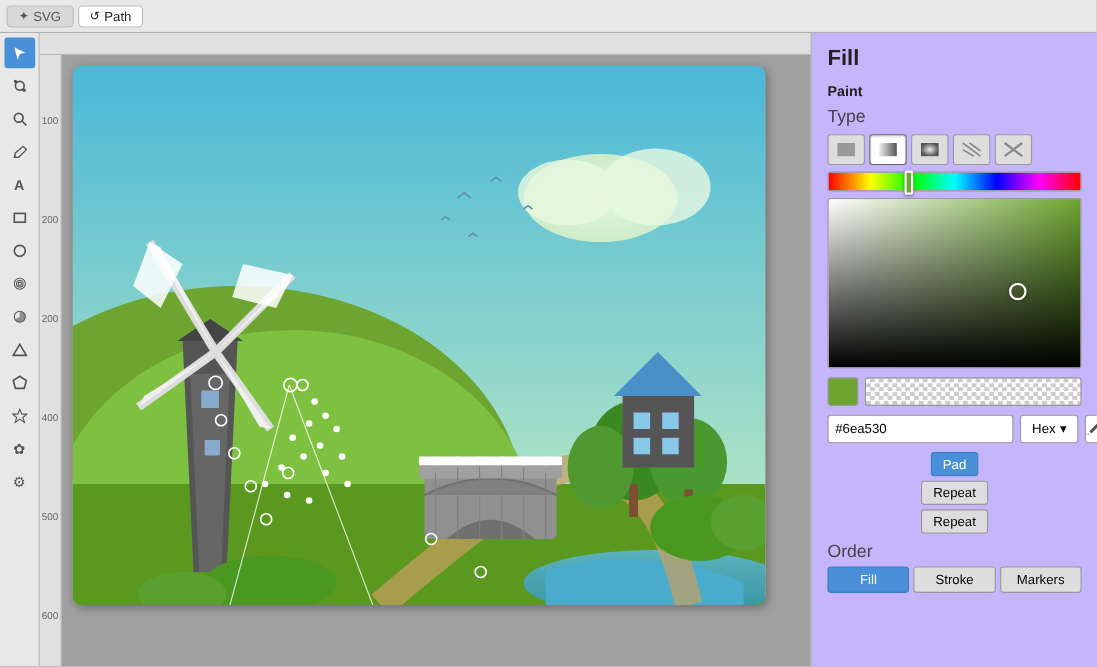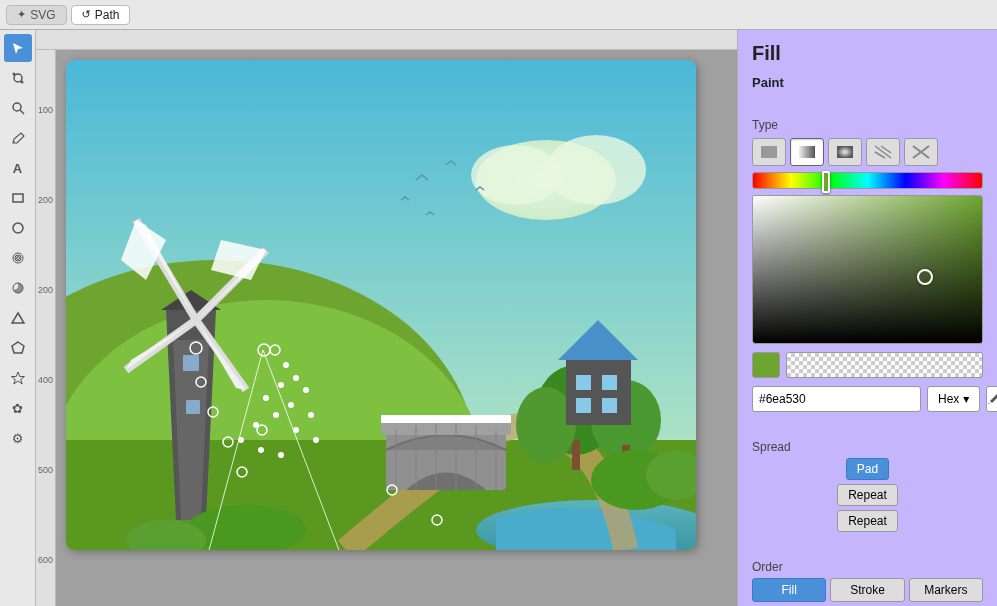--- a/index.html
+++ b/index.html
@@ -114,24 +114,23 @@
       padding: 12px 14px 6px;
       color: #222;
     }
     .panel-section-title {
       font-size: 13px;
       font-weight: 600;
       padding: 4px 14px;
       color: #222;
     }
     .panel-label {
-      font-size: 12px;
+      font-size: 16px;
       color: #444;
       padding: 4px 14px 2px;
-      margin-top: 20px;
     }
 
     
     .type-buttons {
       display: flex; gap: 4px;
       padding: 4px 14px;
     }
     .type-btn {
       width: 34px; height: 28px;
       border: 1px solid #999;
@@ -623,21 +622,20 @@
         <span>▾</span>
       </div>
       <div class="eyedropper-btn">
         <svg width="14" height="14" viewBox="0 0 14 14">
             <path d="M10 2l2 2-7 7-2-2 7-7zM2 11l1 1H1z" fill="#555"></path>
           </svg>
       </div>
     </div>
 
     <div style="padding: 4px 14px 2px;">
-      <span class="panel-label" style="padding:0;display:block;margin-bottom:4px;">Spread</span>
       <div class="spread-row" style="padding:0;gap:4px;flex-direction:column;">
         <div class="spread-btn active">Pad</div>
         <div class="spread-btn">Repeat</div>
         <div class="spread-btn">Repeat</div>
       </div>
     </div>
 
     <div style="padding: 6px 14px 4px;">
       <span class="panel-label" style="padding:0;display:block;margin-bottom:4px;">Order</span>
       <div class="order-row" style="padding:0;">

